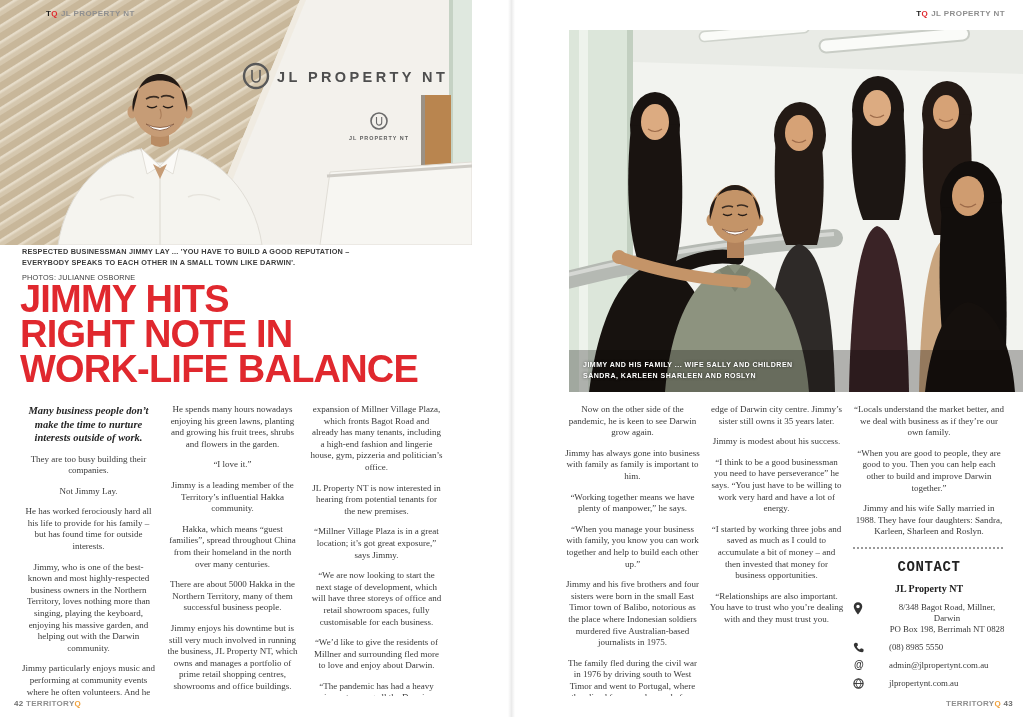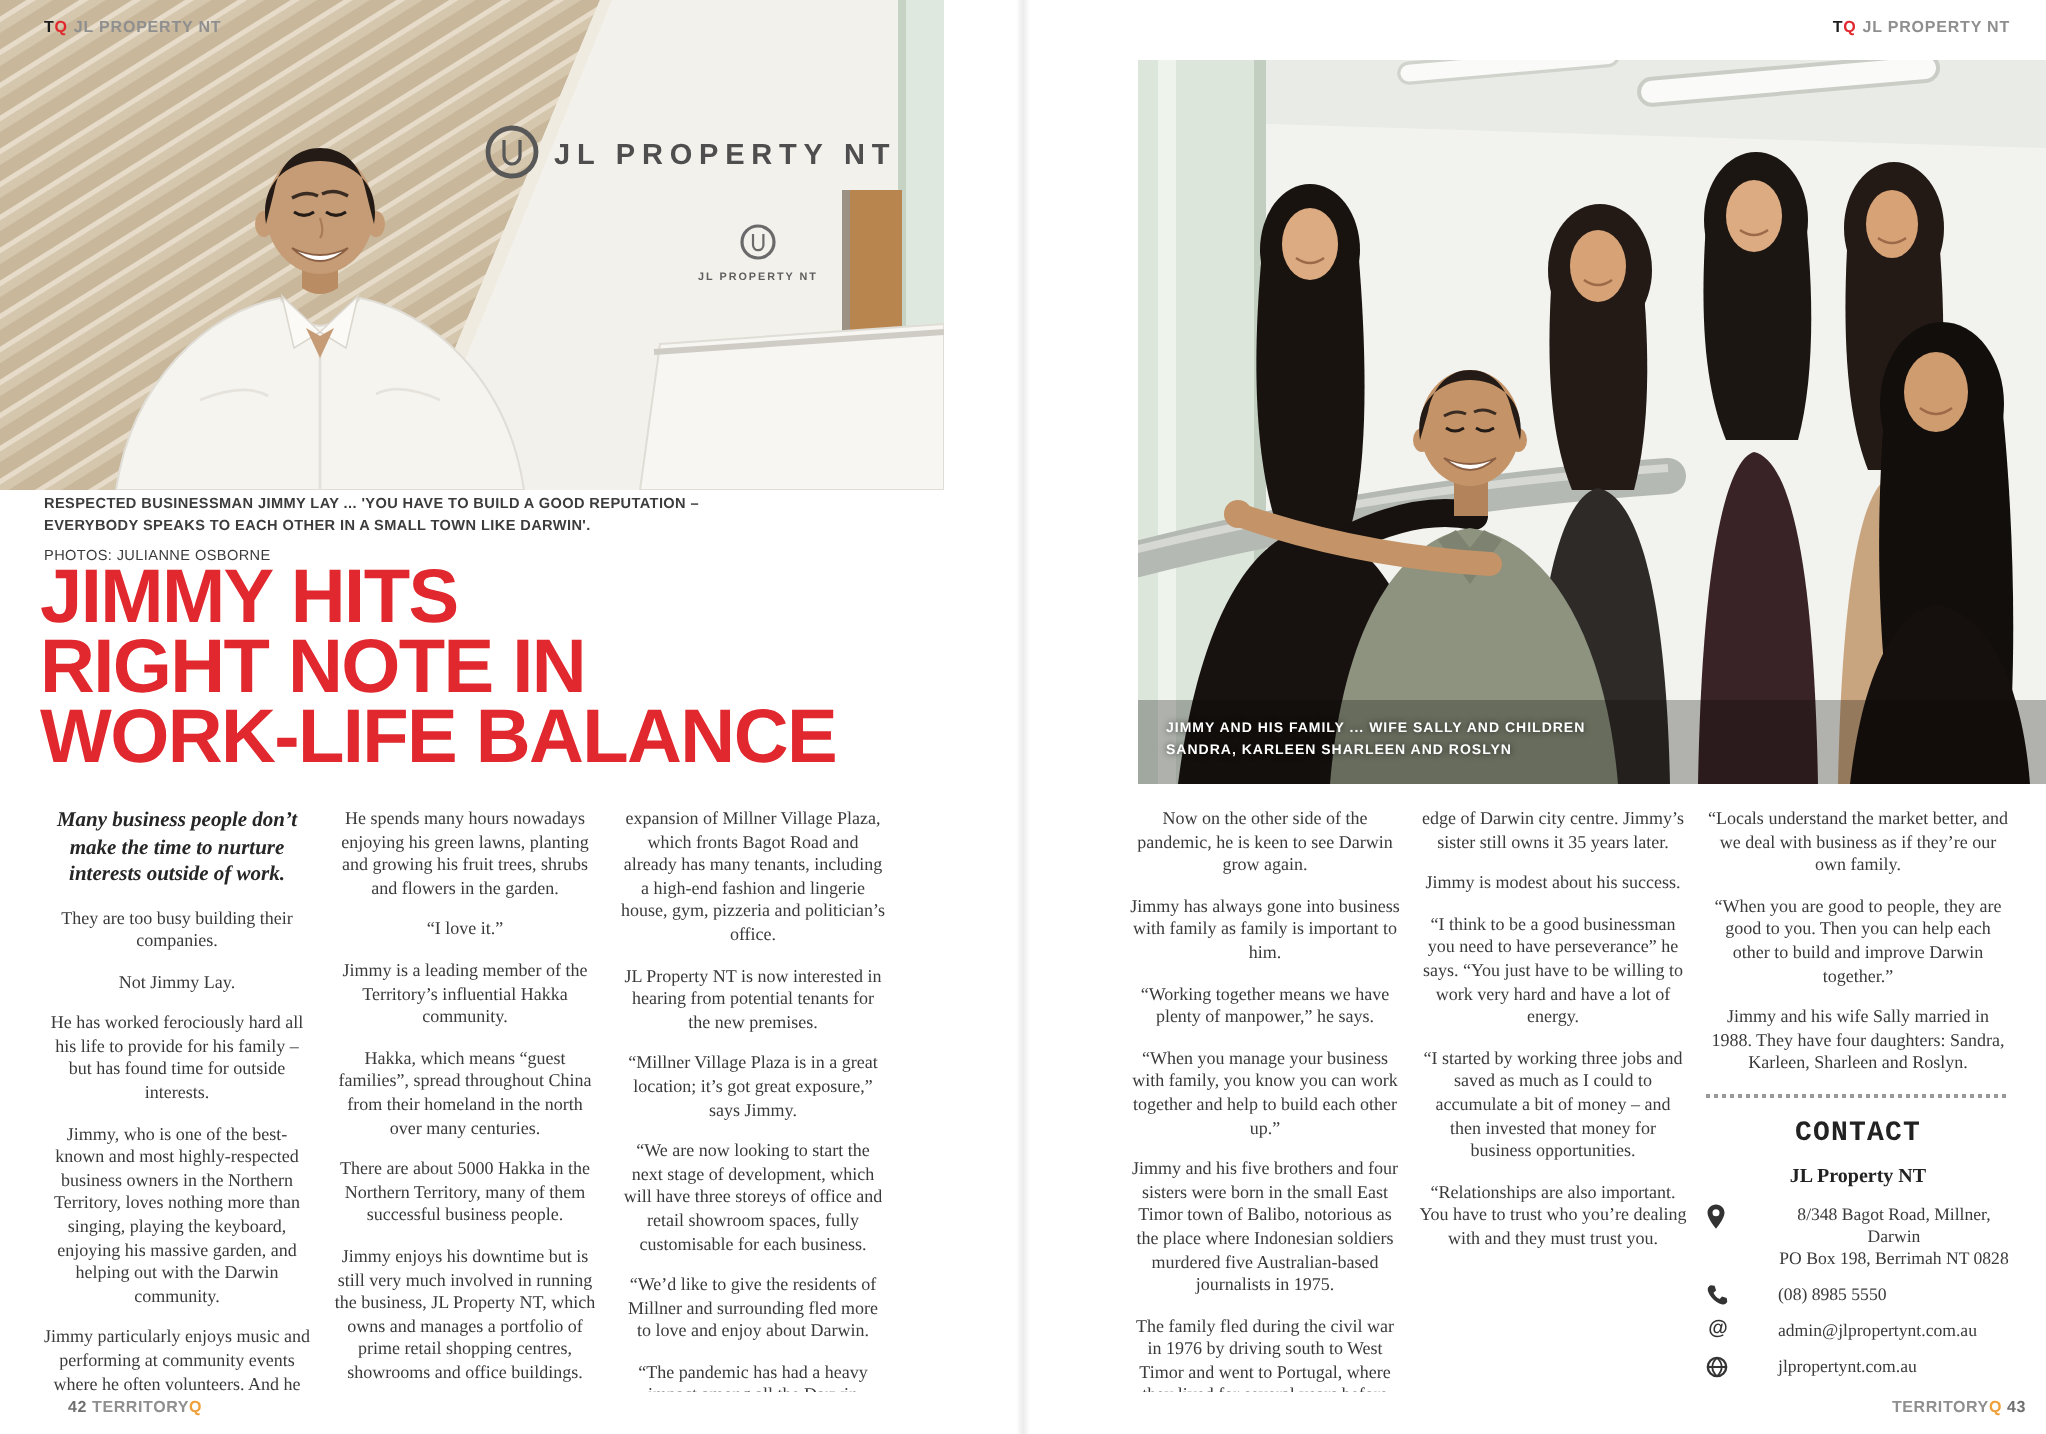--- a/index.html
+++ b/index.html
@@ -6,29 +6,29 @@
   .spread{position:relative;width:1023px;height:717px;background:#ffffff;overflow:hidden;
           font-family:"Liberation Serif",serif;}
   .gutter{position:absolute;left:508px;top:0;width:7px;height:717px;
           background:linear-gradient(90deg,rgba(0,0,0,0),rgba(0,0,0,.08),rgba(0,0,0,0));}
   .page{position:absolute;top:0;height:717px;}
   .page-left{left:0;width:511px;}
   .page-right{left:511px;width:512px;}
 
   
   .page-header{position:absolute;top:9px;font-family:"Liberation Sans",sans-serif;font-size:8px;
-               letter-spacing:.4px;z-index:5;}
+               letter-spacing:.4px;z-index:5;margin-left:24px;}
   .ph-left{left:22px;}
   .ph-right{right:18px;text-align:right;}
   .brand-t{font-weight:bold;color:#1c1c1c;}
   .brand-q{font-weight:bold;color:#e0282e;}
   .section-label{color:#8f8f8f;font-weight:bold;margin-left:3px;}
   .page-footer{position:absolute;bottom:9px;font-family:"Liberation Sans",sans-serif;
                font-size:8px;font-weight:bold;letter-spacing:.3px;color:#8f8f8f;z-index:5;}
-  .pf-left{left:34px;}
+  .pf-left{left:14px;}
   .pf-right{right:10px;margin-top:20px;}
   .pf-num{color:#6f6f6f;}
   .pf-q{color:#f0a03a;}
 
   
   figure{margin:0;}
   .photo-left{position:absolute;left:0;top:0;width:472px;height:245px;}
   .photo-left svg,.photo-right svg{display:block;width:100%;height:100%;}
   .photo-right{position:absolute;left:58px;top:30px;width:454px;height:362px;}
   .family-caption{position:absolute;left:14px;bottom:10px;font-family:"Liberation Sans",sans-serif;

